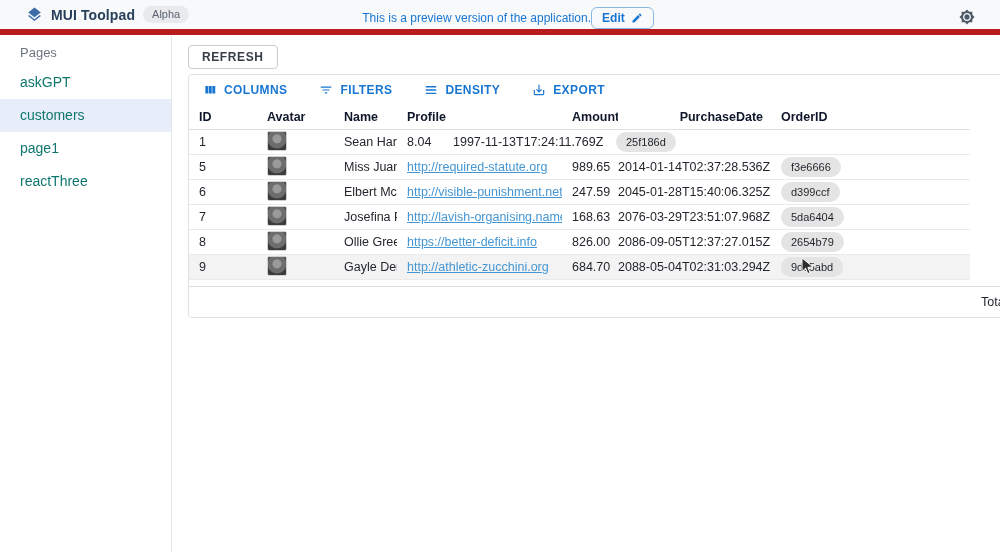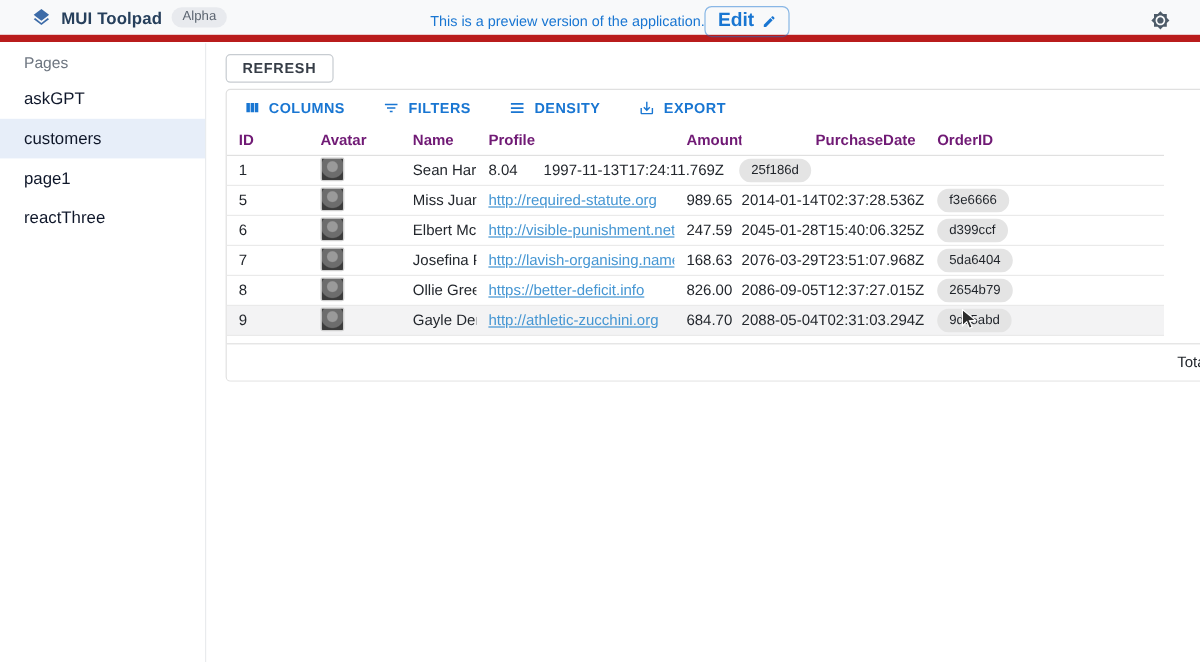--- a/index.html
+++ b/index.html
@@ -14,54 +14,54 @@
   .brand { display:flex; align-items:center; gap:8px; padding-left:26px; }
   .logo-icon { width:17px; height:17px; color:#3d6ca8; }
   .app-title { font-size:14px; font-weight:bold; color:#27405c; letter-spacing:.1px; }
   .alpha-chip { background:#e8eaee; color:#5b6470; font-size:11px; line-height:17px;
     padding:0 9px; border-radius:9px; }
   .preview-wrap { position:absolute; left:16px; right:0; top:0; height:35px;
     display:flex; align-items:center; justify-content:center; gap:0; pointer-events:none; }
   .preview-text { font-size:12px; color:var(--primary); }
   .edit-btn { pointer-events:auto; display:inline-flex; align-items:center; gap:6px;
     background:#fff0; border:1px solid rgba(25,118,210,.5); border-radius:6px;
-    color:var(--primary); font-family:inherit; font-size:16px; font-weight:bold;
+    color:var(--primary); font-family:inherit; font-size:12px; font-weight:bold;
     padding:3px 10px; cursor:pointer; }
   .edit-btn svg { width:12px; height:12px; }
   .theme-toggle { position:absolute; right:22px; top:7px; width:22px; height:22px;
     border:none; background:transparent; color:#4d5b68; cursor:pointer; padding:0; }
   .theme-toggle svg { width:16px; height:16px; }
 
   
   .sidebar { position:absolute; top:36px; left:0; width:172px; height:516px;
     background:#fff; border-right:1px solid #e4e6e9; }
   .pages-label { padding:9px 0 6px 20px; font-size:13px; color:#6e7681; }
   .side-item { height:33px; line-height:33px; padding-left:20px; font-size:14px;
-    color:#0f172a; cursor:pointer; white-space:nowrap; }
+    color:#0f766e; cursor:pointer; white-space:nowrap; }
   .side-item.selected { background:var(--sidebar_selected_bg); }
 
   
   .main { position:absolute; top:36px; left:172px; width:828px; height:516px;
     background:#fff; padding:9px 0 0 16px; }
   .refresh-btn { display:inline-block; background:#fff; border:1px solid #c7ccd1;
     border-radius:4px; color:#363d47; font-family:inherit; font-size:12px;
     font-weight:bold; letter-spacing:.6px; padding:4px 13px; cursor:pointer; }
 
   
   .grid-card { position:relative; margin-top:5px; width:889px; height:244px;
     background:#fff; border:1px solid #e0e0e0; border-radius:4px; overflow:hidden; }
   .grid-toolbar { height:29px; display:flex; align-items:center; gap:24px; padding:0 10px; }
   .tb-btn { display:inline-flex; align-items:center; gap:7px; background:transparent;
     border:none; color:var(--primary); font-family:inherit; font-size:12px; font-weight:bold;
     letter-spacing:.4px; cursor:pointer; padding:2px 4px; }
   .tb-btn svg { width:14px; height:14px; }
 
   .grid-head { display:flex; width:781px; height:26px; border-bottom:1px solid #e0e0e0;
     align-items:center; }
-  .hcell { font-size:12.5px; font-weight:bold; color:#701a75; white-space:nowrap;
+  .hcell { font-size:12.5px; font-weight:bold; color:#0f172a; white-space:nowrap;
     overflow:hidden; cursor:pointer; }
   .cell, .hcell { padding-left:10px; }
   .col-id{width:68px} .col-avatar{width:77px} .col-name{width:63px}
   .col-profile{width:165px} .col-amount{width:56px}
   .col-date{width:153px; text-align:right; padding-right:8px; padding-left:0;}
   .col-order{flex:1}
 
   .rows-wrap { width:781px; }
   .grid-row { display:flex; align-items:center; height:25px; border-bottom:1px solid #eaeaea; }
   .grid-row.hovered { background:#f3f3f4; }

